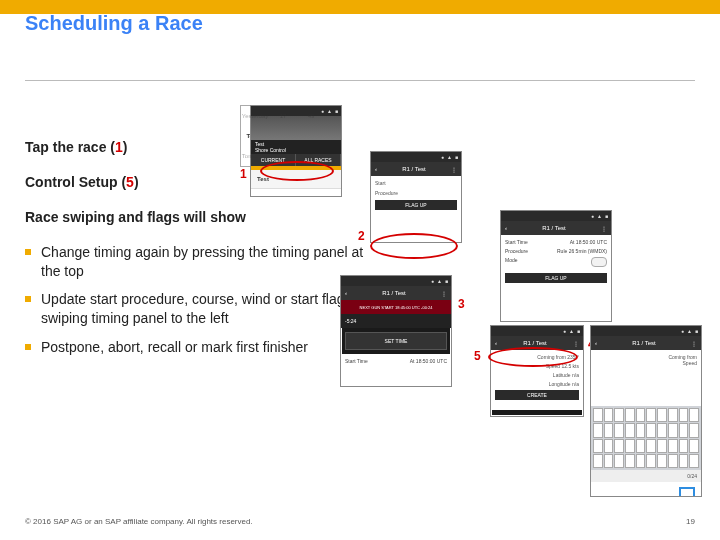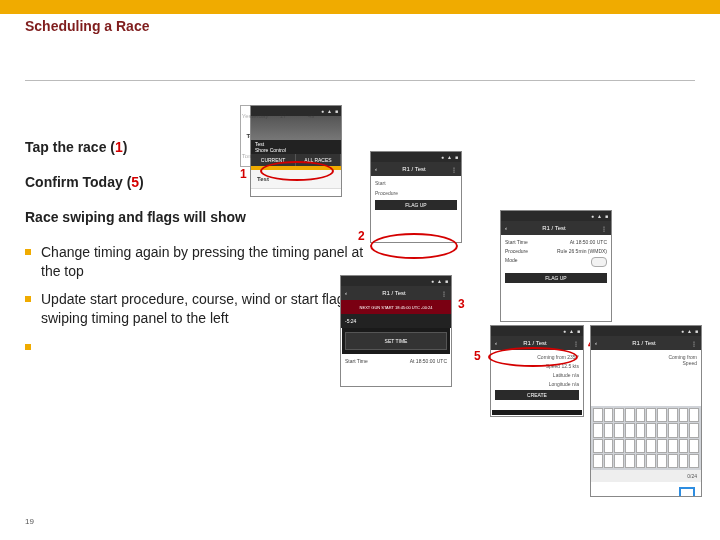--- a/index.html
+++ b/index.html
@@ -9,22 +9,22 @@
     font-family: Arial, Helvetica, sans-serif;
     color:#333;
     position:relative;
     box-sizing:border-box;
   }
   .top-bar {
     position:absolute; top:0; left:0; width:720px; height:14px;
     background:#f0ab00;
   }
   .title {
-    position:absolute; left:25px; top:18px;
-    font-size:14px; font-weight:bold; color:#7f1d1d;
+    position:absolute; left:25px; top:12px;
+    font-size:20px; font-weight:bold; color:#3b82f6;
   }
   .hr {
     position:absolute; left:25px; top:80px; width:670px; height:1px; background:#bbb;
   }
   .content {
     position:absolute; left:25px; top:138px; width:350px;
     font-size:14px; color:#222; line-height:1.35;
   }
   .content .line { margin-bottom:16px; font-weight:bold; }
   .content .subline { margin-bottom:16px; font-weight:bold; }
@@ -105,35 +105,36 @@
   <div class="top-bar"></div>
 
   <div class="title">Scheduling a Race</div>
   <div class="hr"></div>
 
   <div class="content">
     <div class="line">
       <span>Tap the race (</span><span class="num">1</span><span>)</span>
     </div>
     <div class="line">
-      <span>Confirm Today (</span><span class="num">5</span><span>)</span>
+      <span>Control Setup (</span><span class="num">5</span><span>)</span>
     </div>
     <div class="subline">Race swiping and flags will show</div>
 
     <div class="bullets">
       <div class="bul-row">
         <div class="bul-dot"></div>
         <div class="bul-text">Change timing again by pressing the timing panel at the top</div>
       </div>
       <div class="bul-row">
         <div class="bul-dot"></div>
         <div class="bul-text">Update start procedure, course, wind or start flag by swiping timing panel to the left</div>
       </div>
       <div class="bul-row">
         <div class="bul-dot"></div>
+        <div class="bul-text">Postpone, abort, recall or mark first finisher</div>
       </div>
     </div>
   </div>
 
   <div class="shots">
 
     <div class="phone p1">
       <div class="topbar">
           <span>●</span>
           <span>▲</span>
@@ -330,15 +331,16 @@
       </div>
       <div class="numrow">0/24</div>
       <div class="bottom">
         <div class="sq"></div>
       </div>
     </div>
 
   </div>
 
   <div class="footer">
+    <span>© 2016 SAP AG or an SAP affiliate company. All rights reserved.</span>
     <span>19</span>
   </div>
 </div>
 
 </body></html>

